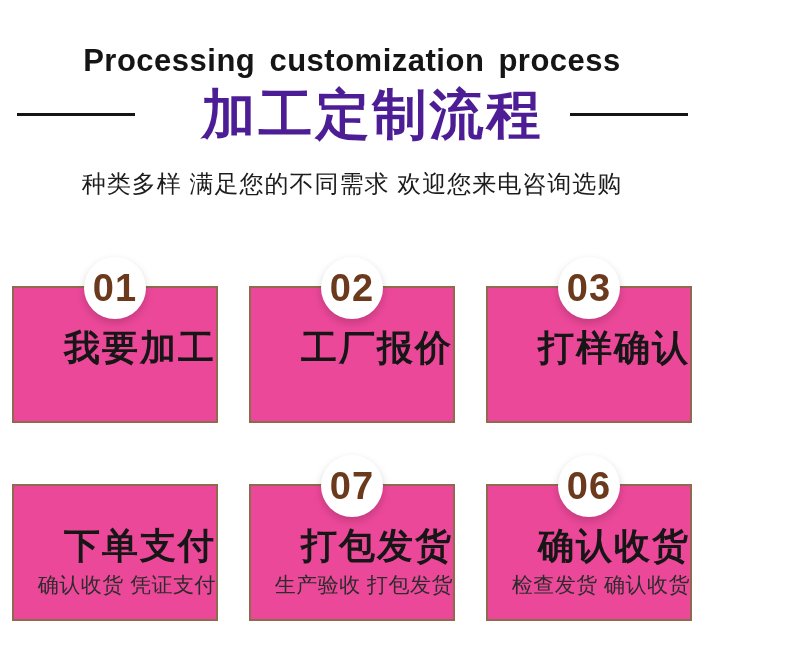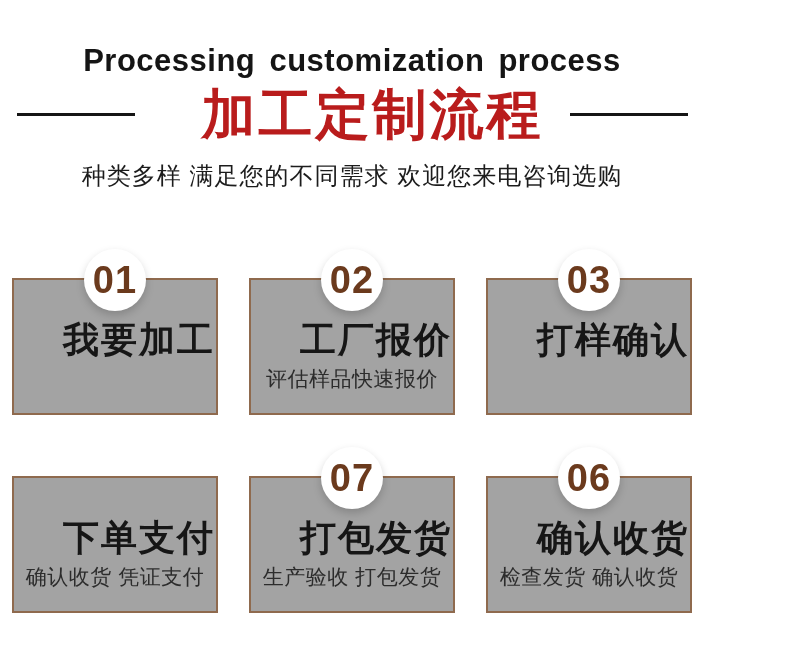--- a/index.html
+++ b/index.html
@@ -30,48 +30,48 @@
     gap: 26px;
   }
   .title-rule {
     width: 118px;
     height: 3px;
     background: #151515;
   }
   .title-zh {
     font-size: 54px;
     font-weight: 900;
-    color: #b91c1c;
+    color: #4c1d95;
     letter-spacing: 3px;
     line-height: 60px;
     margin-left: 41px;
   }
   .subtitle {
-    margin-top: 16px;
+    margin-top: 24px;
     font-size: 24px;
     font-weight: 400;
     color: #1c1c1c;
     letter-spacing: 1px;
   }
 
   
   .steps {
     margin-top: 86px;
     display: grid;
     grid-template-columns: repeat(3, 206px);
     column-gap: 31px;
     row-gap: 61px;
     justify-content: center;
   }
   .step-card {
     position: relative;
     height: 137px;
     border: 2px solid var(--border-brown, #8f6a4e);
-    background: #a3a3a3;
-    text-align: center;
+    background: #ec4899;
+    text-align: right;
     padding-top: 40px;
   }
   .step-badge {
     position: absolute;
     top: -31px;
     left: 50%;
     transform: translateX(-50%);
     width: 62px;
     height: 62px;
     border-radius: 50%;
@@ -127,21 +127,20 @@
         <span class="step-number">01</span>
       </div>
       <div class="step-title">我要加工</div>
     </div>
 
     <div class="step-card">
       <div class="step-badge">
         <span class="step-number">02</span>
       </div>
       <div class="step-title">工厂报价</div>
-      <div class="step-desc">评估样品快速报价</div>
     </div>
 
     <div class="step-card">
       <div class="step-badge">
         <span class="step-number">03</span>
       </div>
       <div class="step-title">打样确认</div>
     </div>
 
     <div class="step-card">

